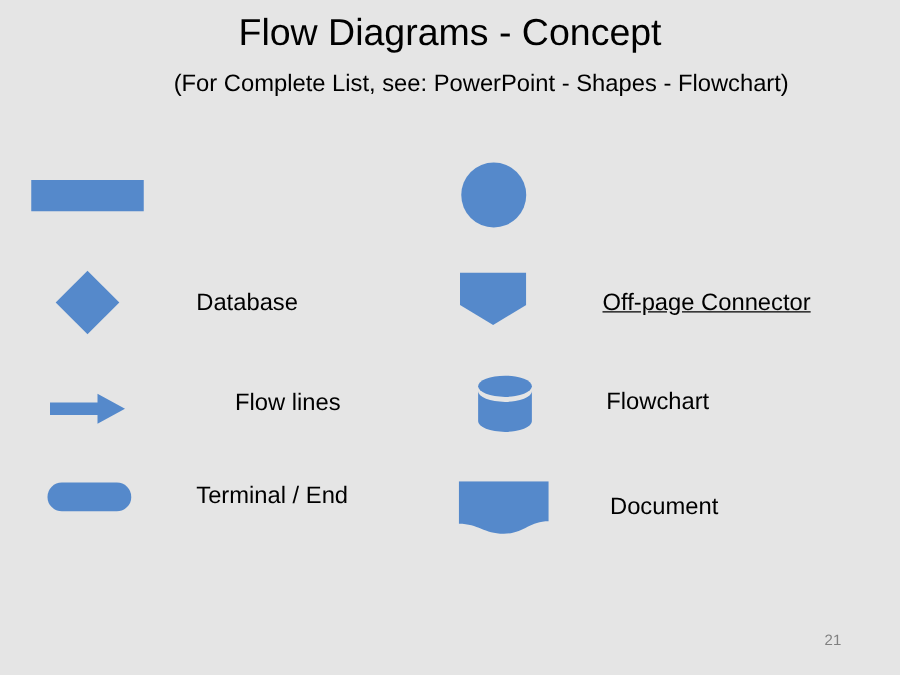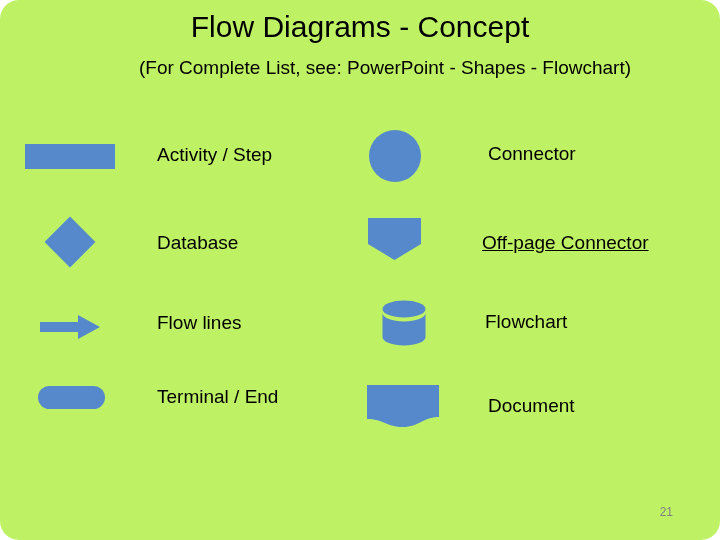--- a/index.html
+++ b/index.html
@@ -10,22 +10,21 @@
     width: 720px;
     height: 540px;
     background: #ffffff;
     font-family: "Liberation Sans", sans-serif;
     overflow: hidden;
   }
   #slide {
     position: relative;
     width: 720px;
     height: 540px;
-    background: #bef264;
-    border-radius: 19px;
+    background: #e5e5e5;
   }
 
   
   #title {
     position: absolute;
     left: 0;
     top: 10px;
     width: 720px;
     text-align: center;
     font-size: 30px;
@@ -90,43 +89,41 @@
 
 <div id="slide">
 
   <div id="title">Flow Diagrams - Concept</div>
 
   <div id="subtitle">(For Complete List, see: PowerPoint - Shapes - Flowchart)</div>
 
   <div class="shapecell" style="left:25px; top:144px;">
     <div class="shape-rect" style="width:90px; height:25px;"></div>
   </div>
-  <div class="label left" style="top:145px;">Activity / Step</div>
 
   <div class="shapecell" style="left:45px; top:217px;">
     <div class="shape-diamond" style="width:36px; height:36px; margin:7px;"></div>
   </div>
   <div class="label left" style="top:233px;">Database</div>
 
   <div class="shapecell" style="left:40px; top:313px;">
     <svg class="shape-svg" width="62" height="28" viewBox="0 0 62 28">
       <path d="M0 9 L38 9 L38 2 L60 14 L38 26 L38 19 L0 19 Z" fill="#5589cb"></path>
     </svg>
   </div>
-  <div class="label left" style="top:313px;">Flow lines</div>
+  <div class="label left" style="top:313px;margin-left:31px;">Flow lines</div>
 
   <div class="shapecell" style="left:38px; top:386px;">
     <div class="shape-pill" style="width:67px; height:23px;"></div>
   </div>
   <div class="label left" style="top:387px;">Terminal / End</div>
 
   <div class="shapecell" style="left:369px; top:130px;">
     <div class="shape-circle" style="width:52px; height:52px;"></div>
   </div>
-  <div class="label" style="left:488px; top:144px;">Connector</div>
 
   <div class="shapecell" style="left:368px; top:218px;">
     <svg class="shape-svg" width="53" height="42" viewBox="0 0 53 42">
       <path d="M0 0 L53 0 L53 26 L26.5 42 L0 26 Z" fill="#5589cb"></path>
     </svg>
   </div>
   <div class="label" style="left:482px; top:233px;text-decoration:underline;">Off-page Connector</div>
 
   <div class="shapecell" style="left:382px; top:300px;">
     <svg class="shape-svg" width="44" height="46" viewBox="0 0 44 46">

